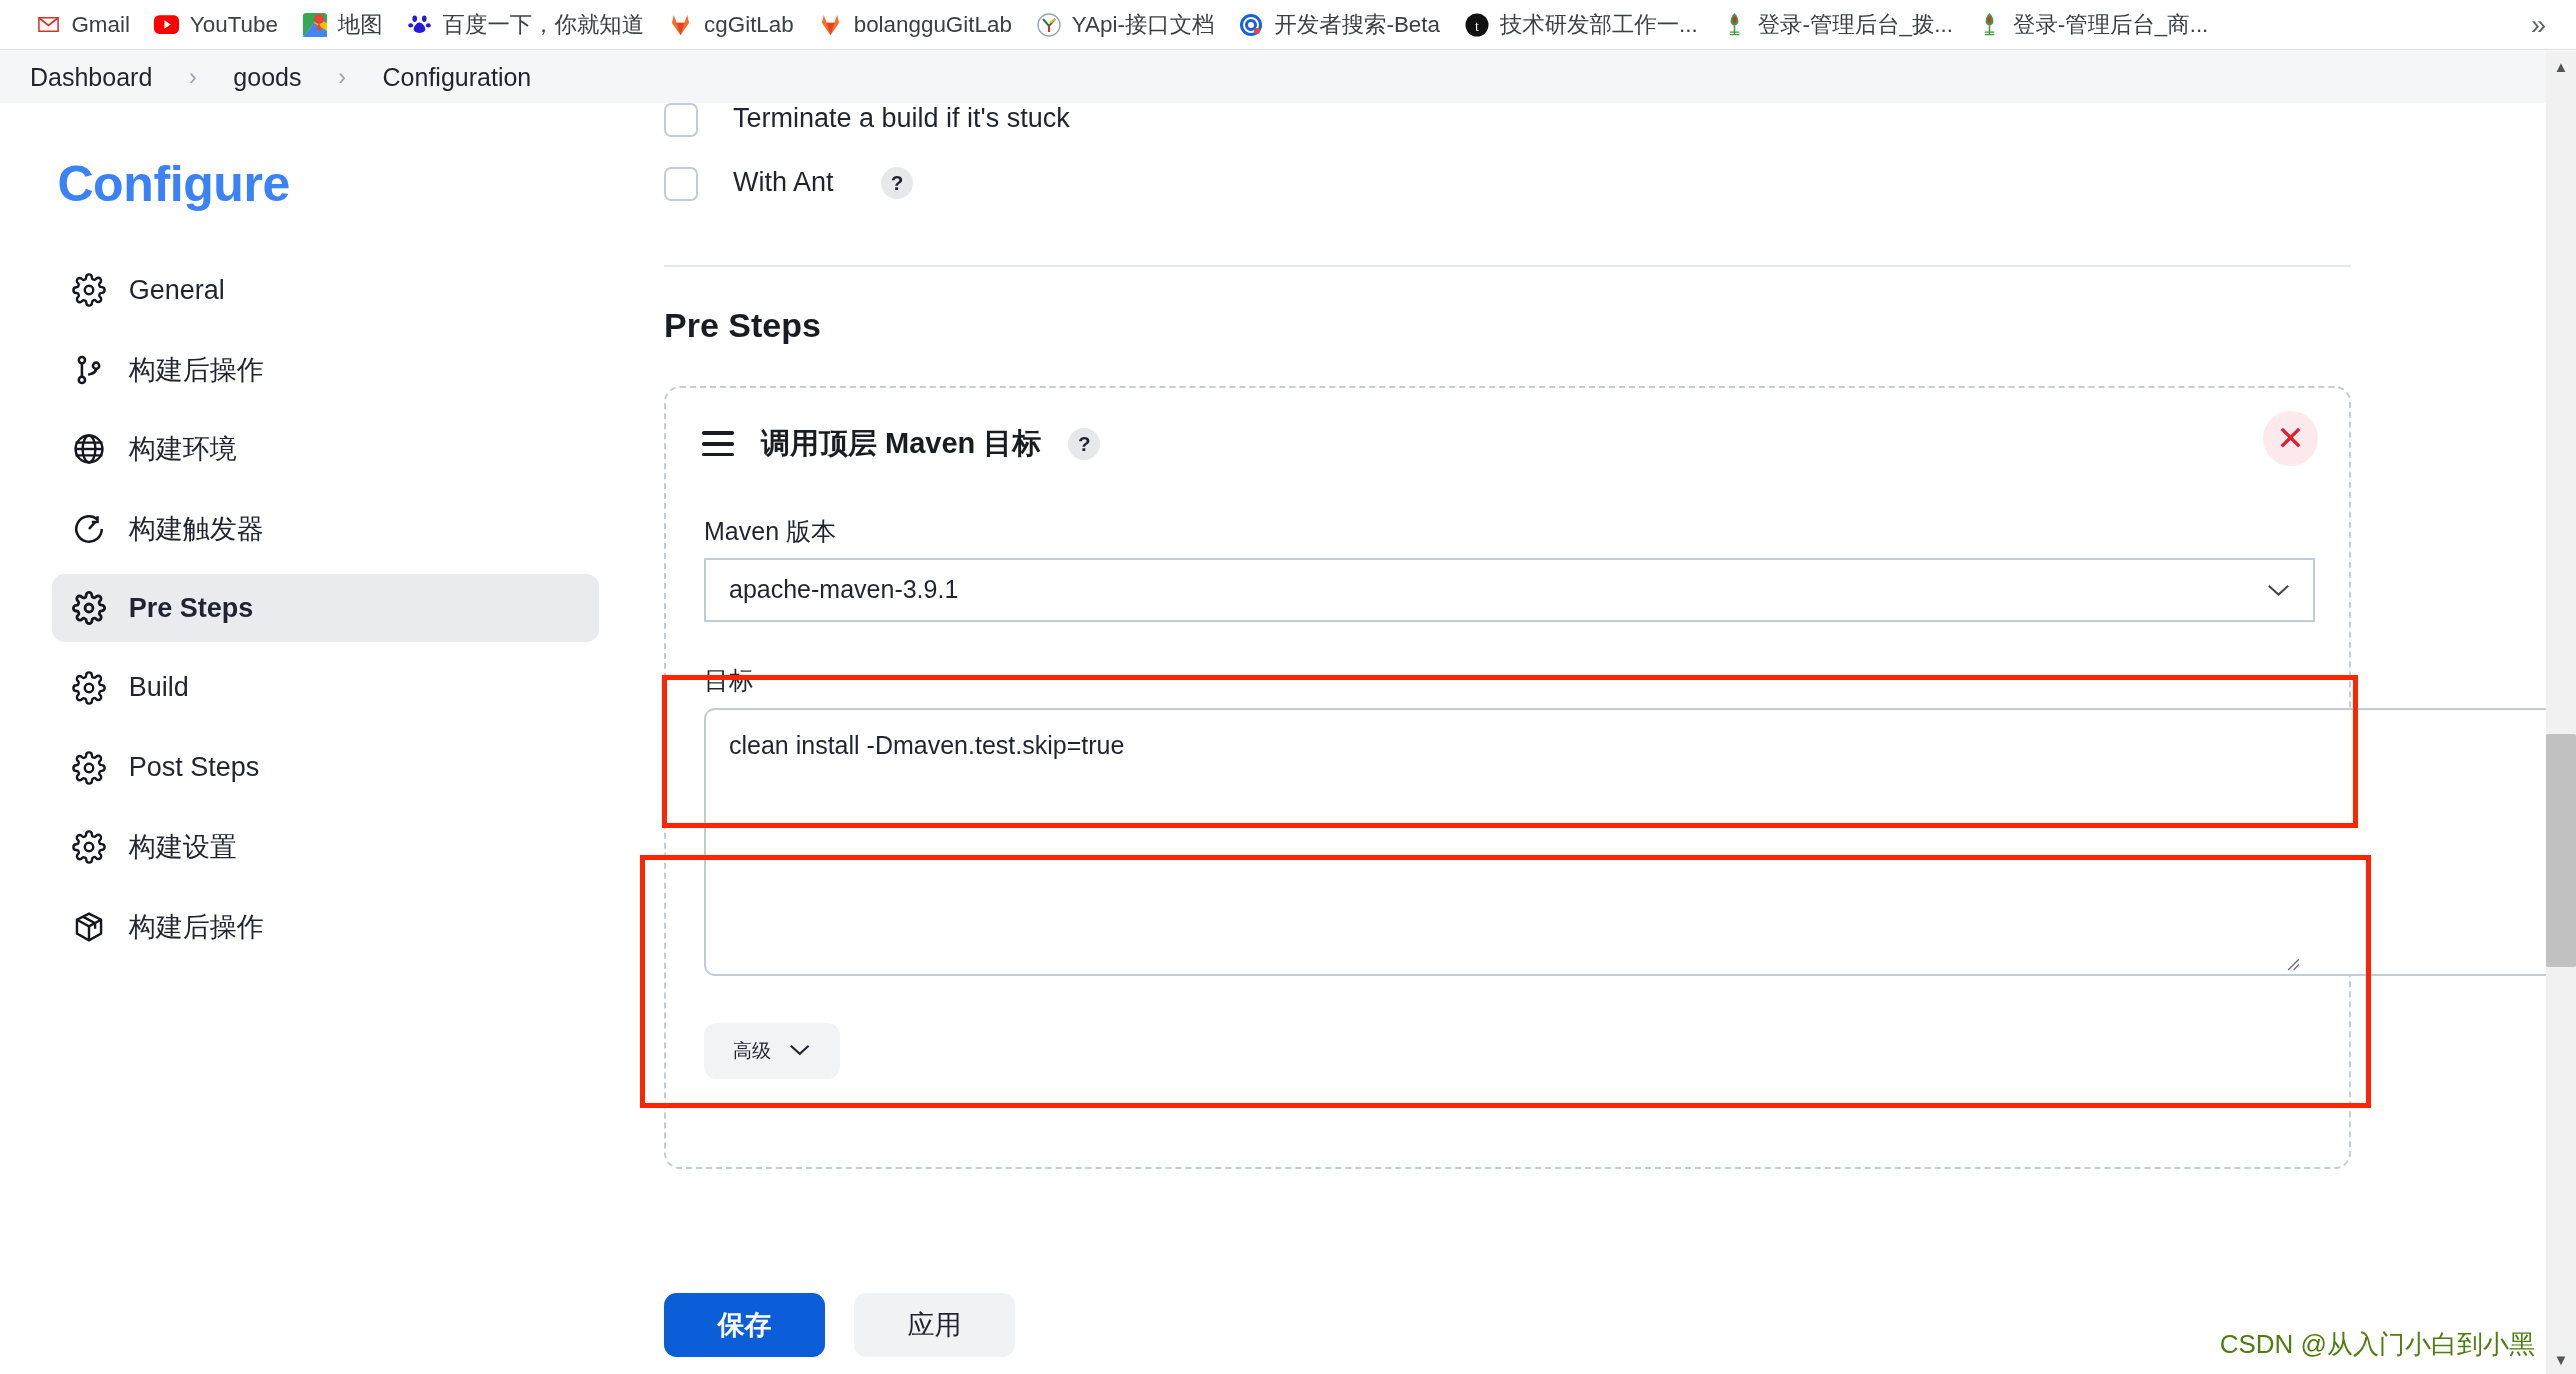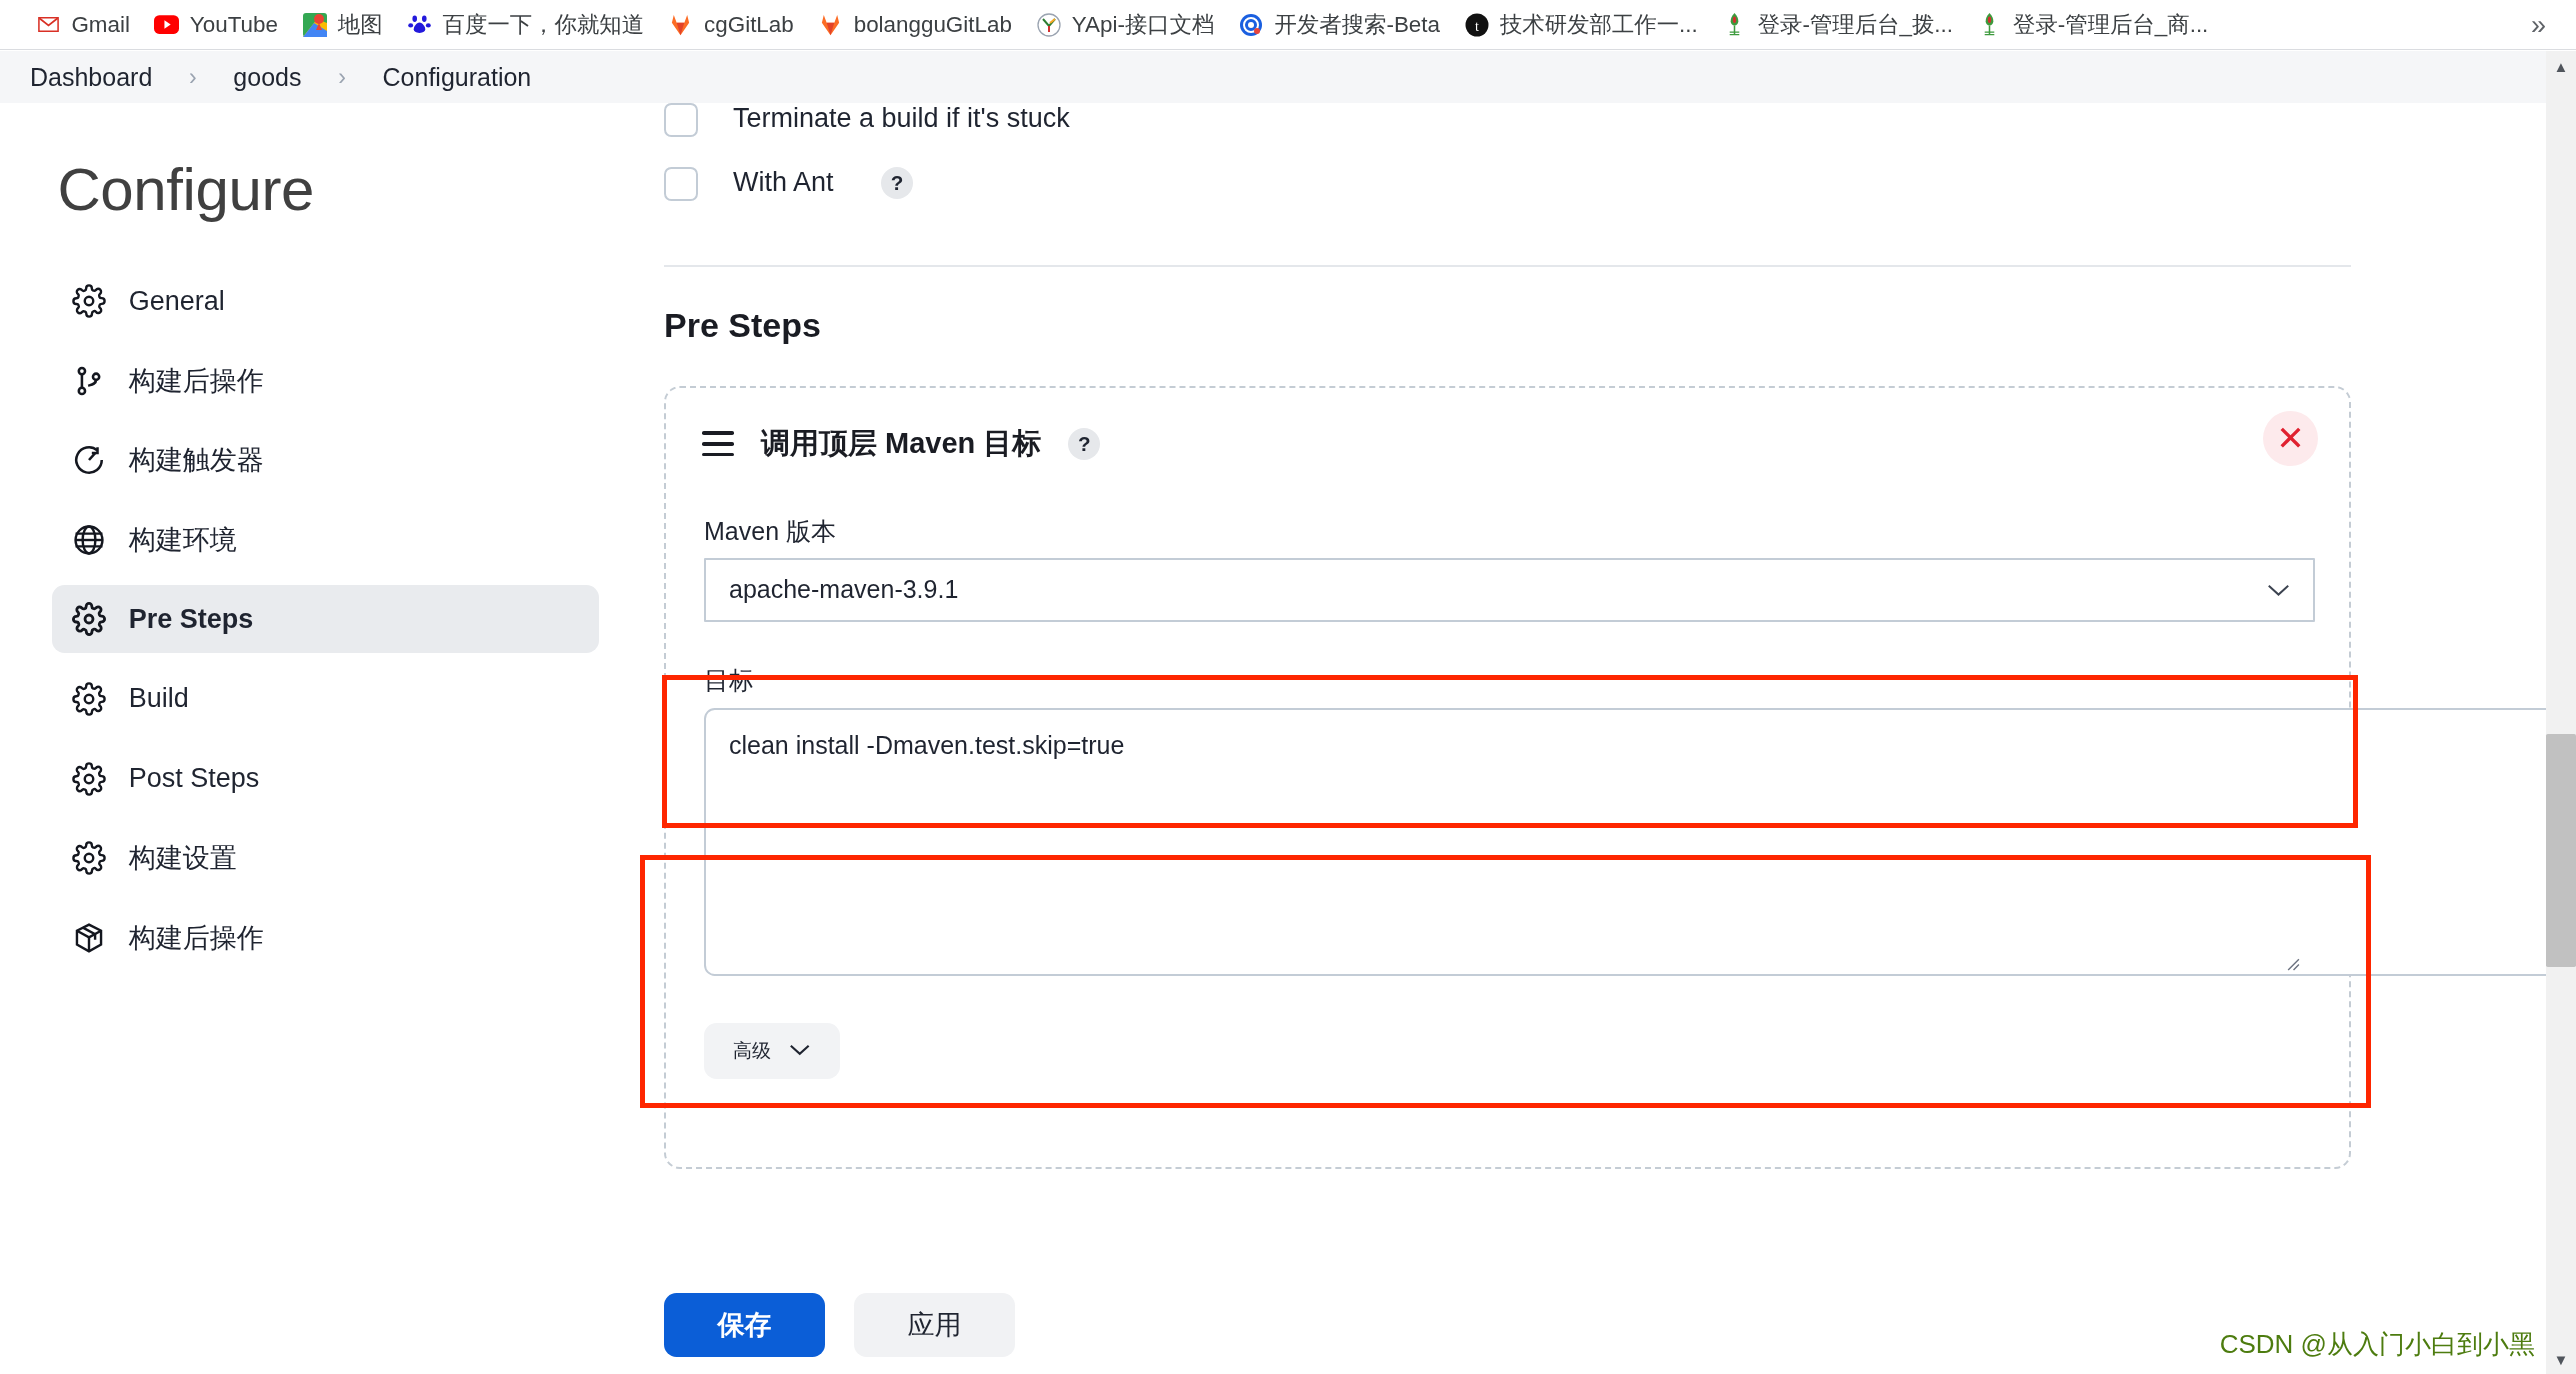--- a/index.html
+++ b/index.html
@@ -47,21 +47,21 @@
     position: absolute; left: 0; top: 103px; width: 2546px; height: 1271px;
     background: #ffffff;
   }
 
   
   #sidebar {
     position: absolute; left: 0; top: 0; width: 626px; height: 100%;
     padding: 27px 27px 0 52px;
   }
   #page-title {
-    font-size: 60px; font-weight: normal; color: #404040;
+    font-size: 50px; font-weight: bold; color: #3b82f6;
     letter-spacing: -0.4px; margin: 25px 0 43px 5.4px;
   }
   .nav-item {
     display: flex; align-items: center; gap: 23px;
     height: 68px; padding: 0 19.7px; border-radius: 12.5px;
     margin-bottom: 11.6px; cursor: pointer;
   }
   .nav-item.active { background: #e9ebee; }
   .nav-item .label { font-size: 27px; color: #1f2430; }
   .nav-item.active .label { font-weight: bold; }
@@ -340,39 +340,39 @@
             <circle cx="17" cy="9" r="2.2"></circle>
             <path d="M7 7.2v9.6"></path>
             <path d="M17 11.2c0 3-3 3.4-5.6 4.1"></path>
           </svg>
       </span>
       <span class="label">构建后操作</span>
     </div>
 
     <div class="nav-item">
       <span class="nav-ico">
-        <svg viewBox="0 0 24 24" fill="none" stroke="currentColor" stroke-width="1.8">
-            <path d="M21 12a9 9 0 1 1-3.2-6.9"></path>
-            <path d="M12 12L16.5 7"></path>
-            <path d="M18 3v4h-4"></path>
-          </svg>
-      </span>
-      <span class="label">构建触发器</span>
-    </div>
-
-    <div class="nav-item">
-      <span class="nav-ico">
         <svg viewBox="0 0 24 24" fill="none" stroke="currentColor" stroke-width="1.7">
             <circle cx="12" cy="12" r="9.5"></circle>
             <path d="M2.5 12h19"></path>
             <path d="M2.5 7.5h19M2.5 16.5h19"></path>
             <ellipse cx="12" cy="12" rx="4.5" ry="9.5"></ellipse>
           </svg>
       </span>
       <span class="label">构建环境</span>
+    </div>
+
+    <div class="nav-item">
+      <span class="nav-ico">
+        <svg viewBox="0 0 24 24" fill="none" stroke="currentColor" stroke-width="1.8">
+            <path d="M21 12a9 9 0 1 1-3.2-6.9"></path>
+            <path d="M12 12L16.5 7"></path>
+            <path d="M18 3v4h-4"></path>
+          </svg>
+      </span>
+      <span class="label">构建触发器</span>
     </div>
 
     <div class="nav-item active">
       <span class="nav-ico">
         <svg viewBox="0 0 24 24" fill="none" stroke="currentColor" stroke-width="2">
             <circle cx="12" cy="12" r="2.8"></circle>
             <path d="M19.4 15a1.6 1.6 0 0 0 .3 1.8l.1.1a2 2 0 1 1-2.8 2.8l-.1-.1a1.6 1.6 0 0 0-1.8-.3 1.6 1.6 0 0 0-1 1.5V21a2 2 0 1 1-4 0v-.1A1.6 1.6 0 0 0 9 19.4a1.6 1.6 0 0 0-1.8.3l-.1.1a2 2 0 1 1-2.8-2.8l.1-.1a1.6 1.6 0 0 0 .3-1.8 1.6 1.6 0 0 0-1.5-1H3a2 2 0 1 1 0-4h.1A1.6 1.6 0 0 0 4.6 9a1.6 1.6 0 0 0-.3-1.8l-.1-.1a2 2 0 1 1 2.8-2.8l.1.1a1.6 1.6 0 0 0 1.8.3H9a1.6 1.6 0 0 0 1-1.5V3a2 2 0 1 1 4 0v.1a1.6 1.6 0 0 0 1 1.5 1.6 1.6 0 0 0 1.8-.3l.1-.1a2 2 0 1 1 2.8 2.8l-.1.1a1.6 1.6 0 0 0-.3 1.8V9a1.6 1.6 0 0 0 1.5 1H21a2 2 0 1 1 0 4h-.1a1.6 1.6 0 0 0-1.5 1z"></path>
           </svg>
       </span>
       <span class="label">Pre Steps</span>

